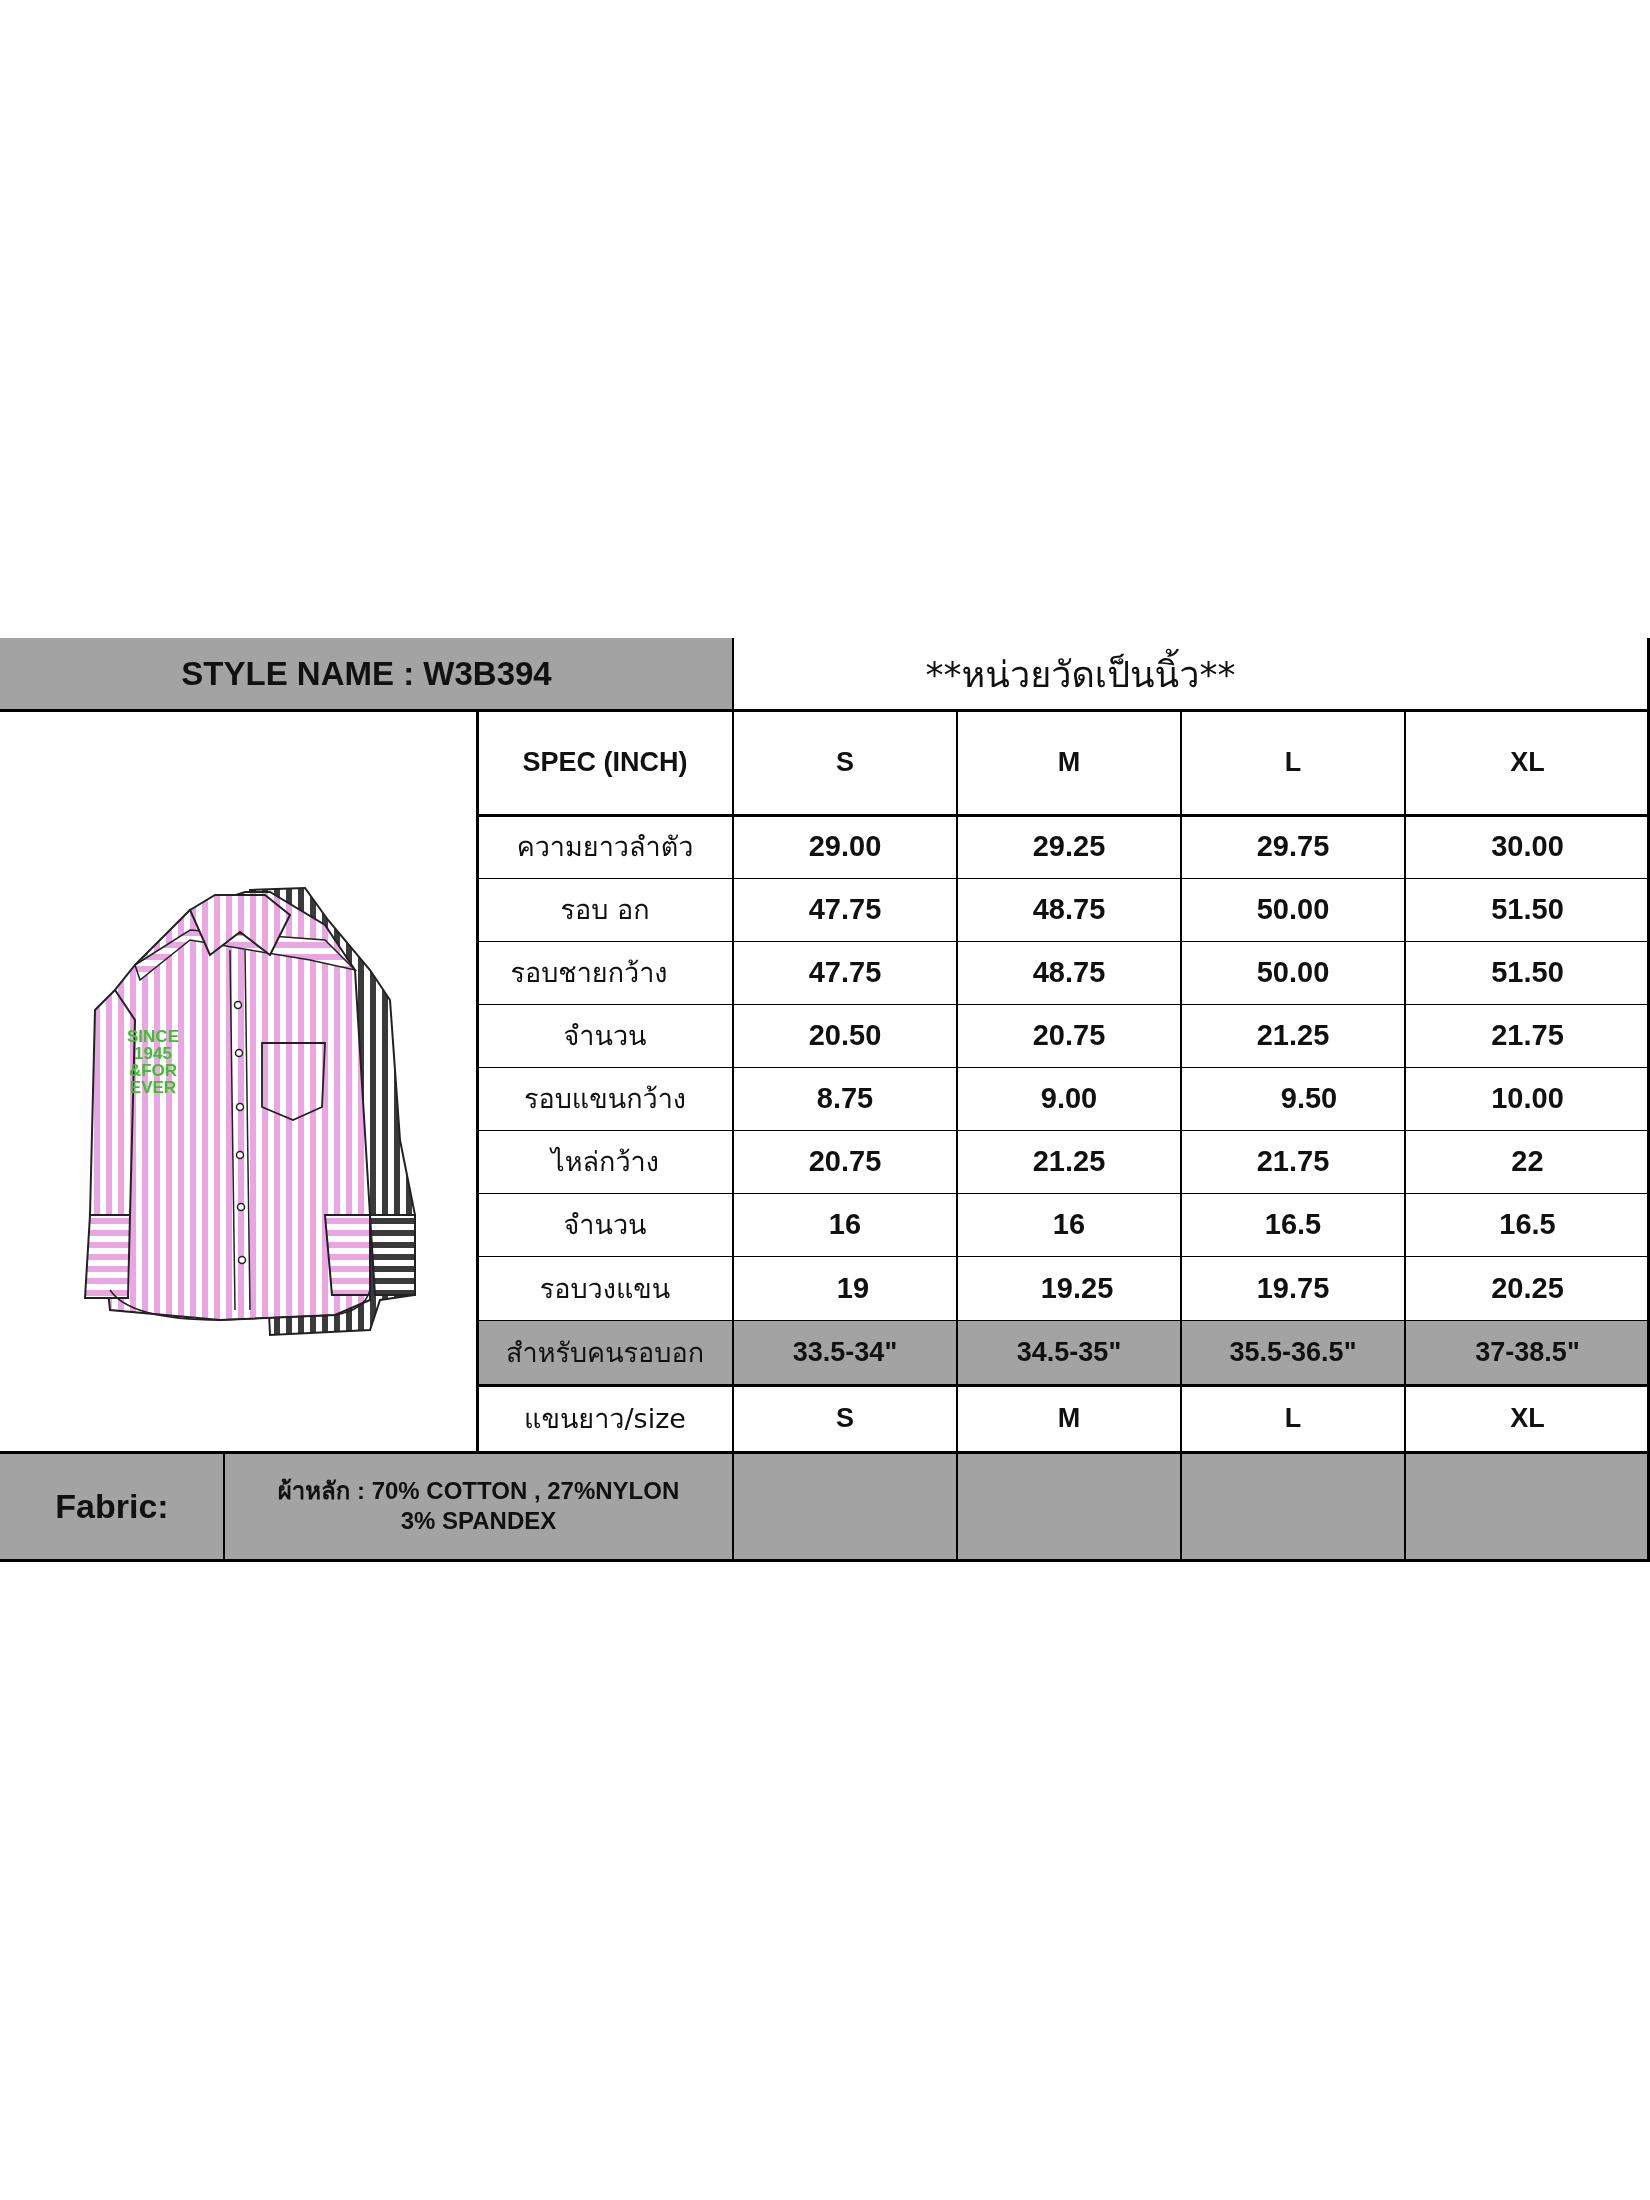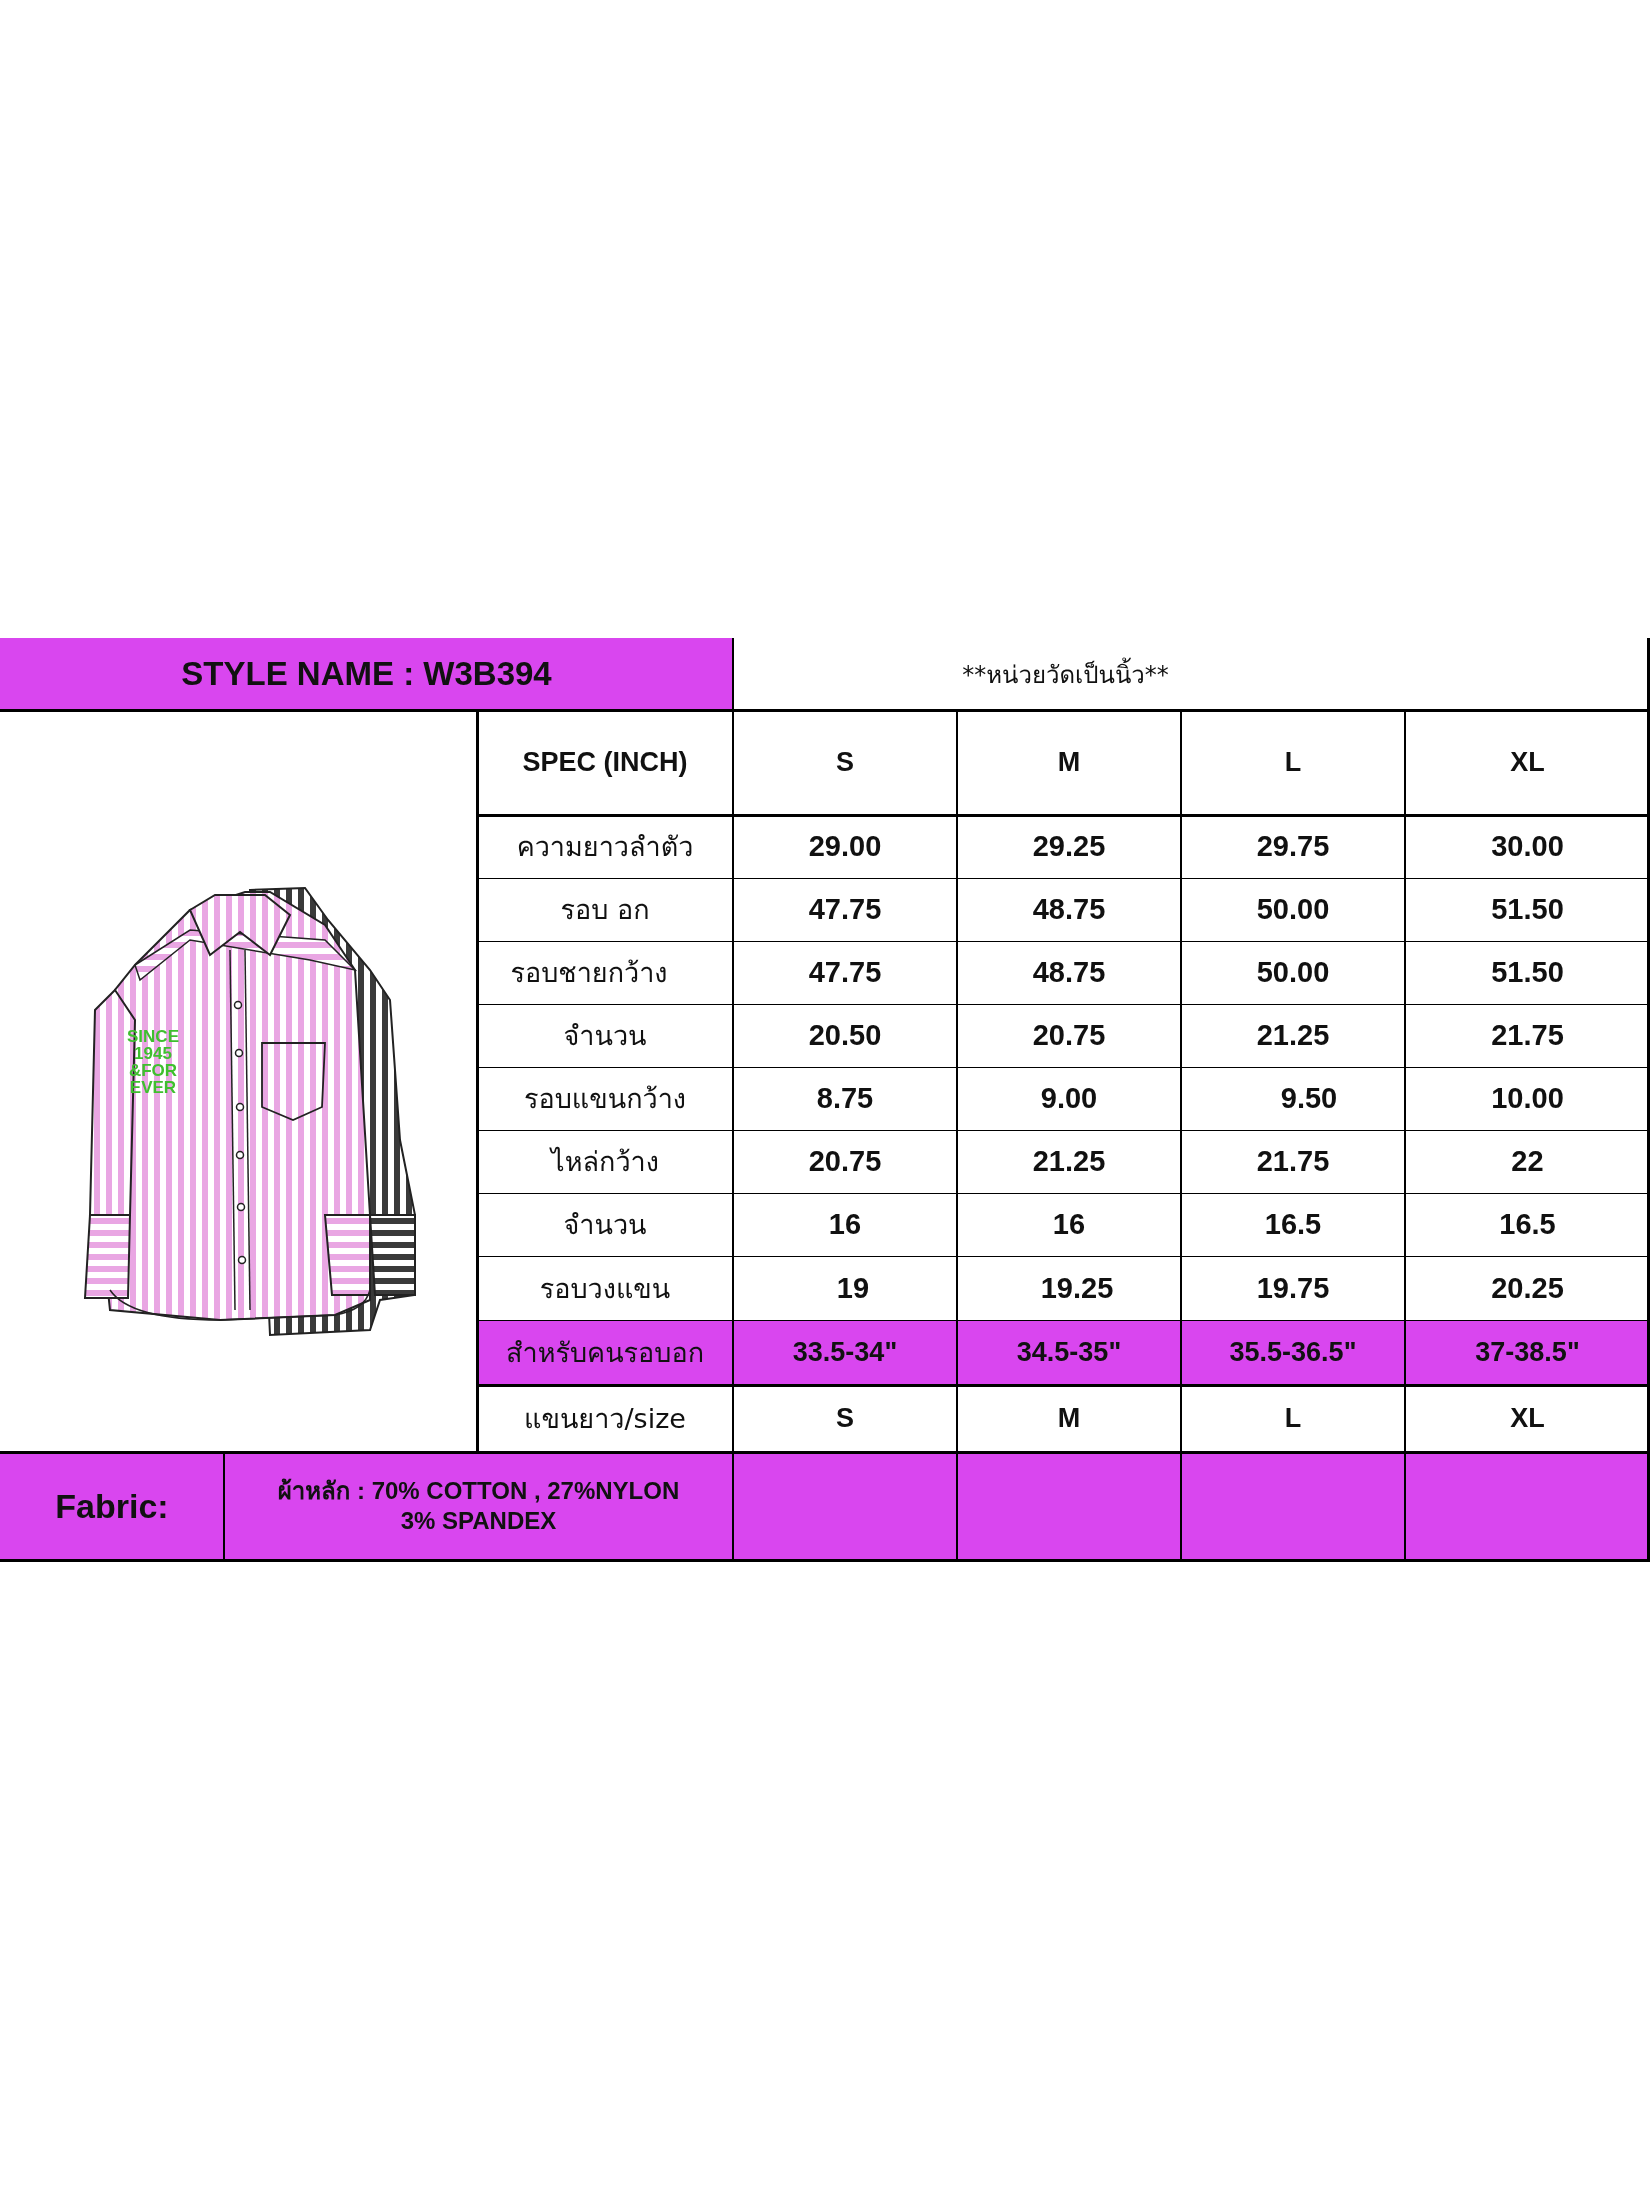--- a/index.html
+++ b/index.html
@@ -1,32 +1,32 @@
 <!DOCTYPE html>
 <html><head>
 <meta charset="utf-8">
 <style>
   * { box-sizing: border-box; margin: 0; padding: 0; }
   html, body { width: 1650px; height: 2200px; background: #ffffff; overflow: hidden; }
   body { position: relative; font-family: "Liberation Sans", "DejaVu Sans", sans-serif; color: #111; }
   .abs { position: absolute; }
   .cell { position: absolute; display: flex; align-items: center; justify-content: center; text-align: center; }
-  .green { background: #d946ef; }
+  .green { background: #a3a3a3; }
   .b { font-weight: bold; }
   .hline { position: absolute; background: #000; }
   .vline { position: absolute; background: #000; }
   .thai { font-family: "DejaVu Sans", sans-serif; font-weight: normal; }
 </style>
 </head>
 <body>
 
 <div class="cell green b" style="left:0;top:638px;width:733px;height:72px;font-size:33px;">
   <span>STYLE NAME : W3B394</span>
 </div>
-<div class="cell" style="left:700px;top:638px;width:731px;height:72px;font-size:24px;">
+<div class="cell" style="left:715px;top:638px;width:731px;height:72px;font-size:36px;">
   <span class="thai">**หน่วยวัดเป็นนิ้ว**</span>
 </div>
 
 <div class="abs" style="left:70px;top:870px;width:370px;height:470px;">
   <svg width="370" height="470" viewBox="0 0 370 470">
     <defs>
       <pattern id="pinkStripe" width="12" height="12" patternUnits="userSpaceOnUse">
         <rect width="12" height="12" fill="#ffffff"></rect>
         <rect width="6" height="12" fill="#e9a6e3"></rect>
       </pattern>

